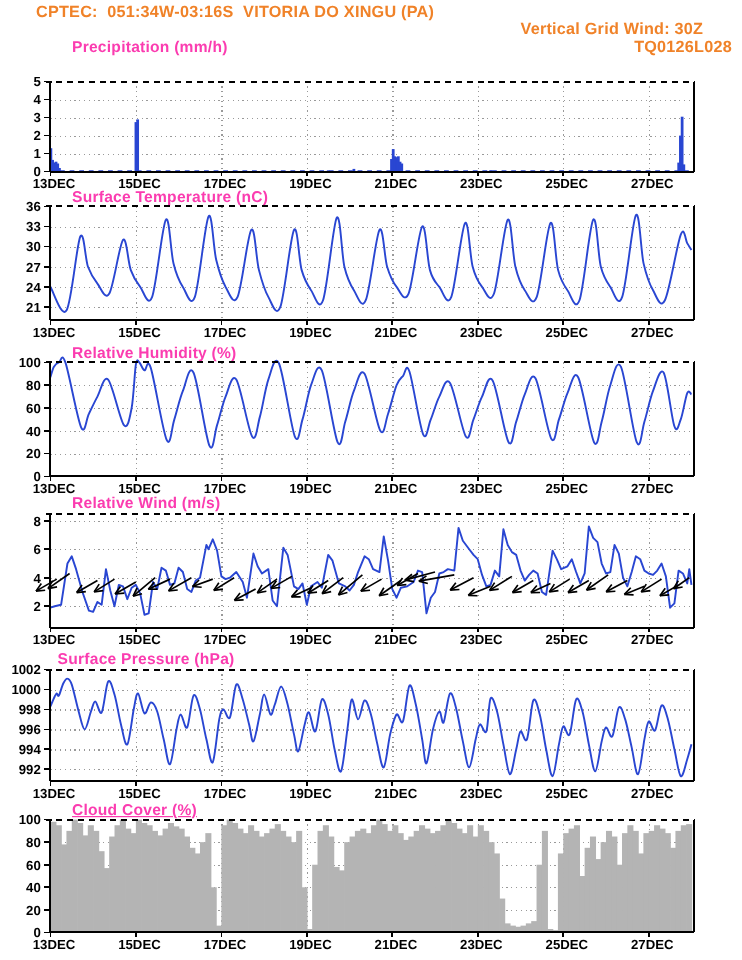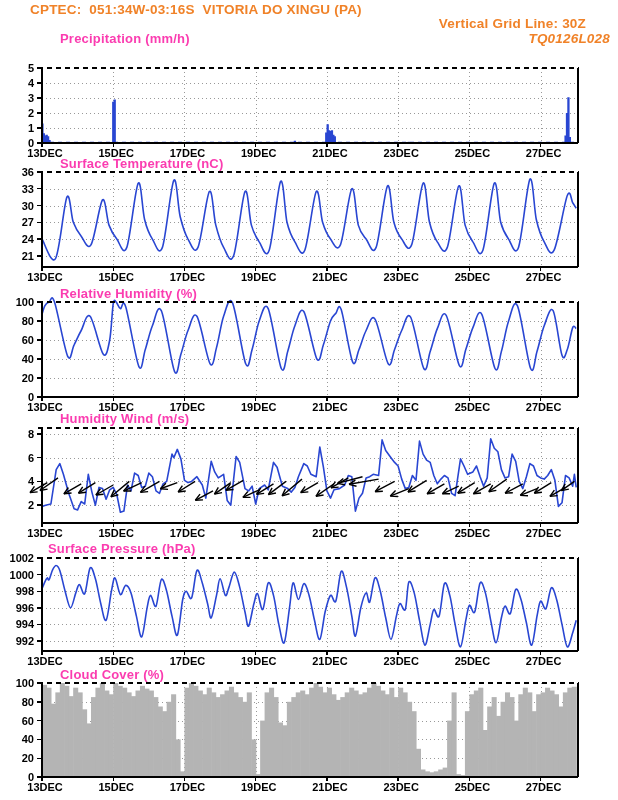--- a/index.html
+++ b/index.html
@@ -13,29 +13,29 @@
   .title{position:absolute;white-space:pre;font-size:13px;letter-spacing:.2px;}
   .chart-host{position:absolute;left:0;width:618px;}
   svg{display:block;}
 </style>
 </head>
 <body>
 
 <div id="screen">
 
 <div class="hdr orange" style="left:30px;top:2px;">CPTEC:  051:34W-03:16S  VITORIA DO XINGU (PA)</div>
-<div class="hdr orange" style="right:30px;top:16px;">Vertical Grid Line: 30Z</div>
-<div class="hdr orange" style="right:6px;top:31px;font-style:italic;">TQ0126L028</div>
+<div class="hdr orange" style="right:30px;top:16px;">Vertical Grid Wind: 30Z</div>
+<div class="hdr orange" style="right:6px;top:31px;">TQ0126L028</div>
 
 <div class="title magenta" style="left:60px;top:31px;">Precipitation (mm/h)</div>
 <div class="title magenta" style="left:60px;top:156px;">Surface Temperature (nC)</div>
 <div class="title magenta" style="left:60px;top:286px;">Relative Humidity (%)</div>
-<div class="title magenta" style="left:60px;top:411px;">Humidity Wind (m/s)</div>
+<div class="title magenta" style="left:60px;top:411px;">Relative Wind (m/s)</div>
 <div class="title magenta" style="left:48px;top:541px;">Surface Pressure (hPa)</div>
-<div class="title magenta" style="left:60px;top:667px;">Cloud Cover (%)</div>
+<div class="title magenta" style="left:60px;top:667px;text-decoration:underline;">Cloud Cover (%)</div>
 
 <div class="chart-host" style="top: 60px; height: 99px;">
       <svg width="618" height="99" viewBox="0 60 618 99">
         <g stroke="#999999" stroke-width="1" stroke-dasharray="1 3" shape-rendering="crispEdges">
           <line x1="113.72923588039866" y1="68" x2="113.72923588039866" y2="143"></line>
           <line x1="184.95847176079732" y1="68" x2="184.95847176079732" y2="143"></line>
           <line x1="256.187707641196" y1="68" x2="256.187707641196" y2="143"></line>
           <line x1="327.41694352159465" y1="68" x2="327.41694352159465" y2="143"></line>
           <line x1="398.6461794019934" y1="68" x2="398.6461794019934" y2="143"></line>
           <line x1="469.87541528239205" y1="68" x2="469.87541528239205" y2="143"></line>

